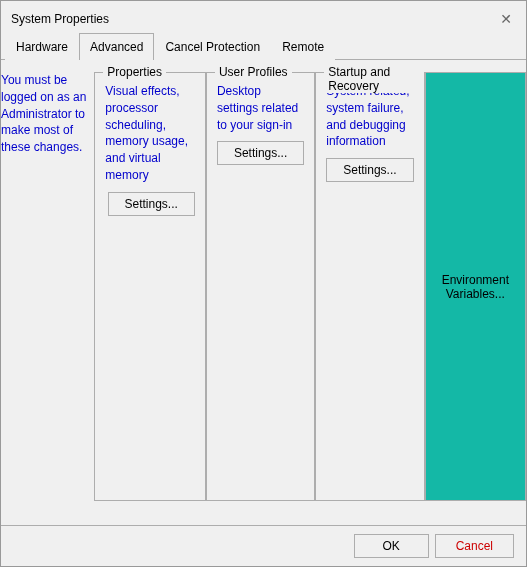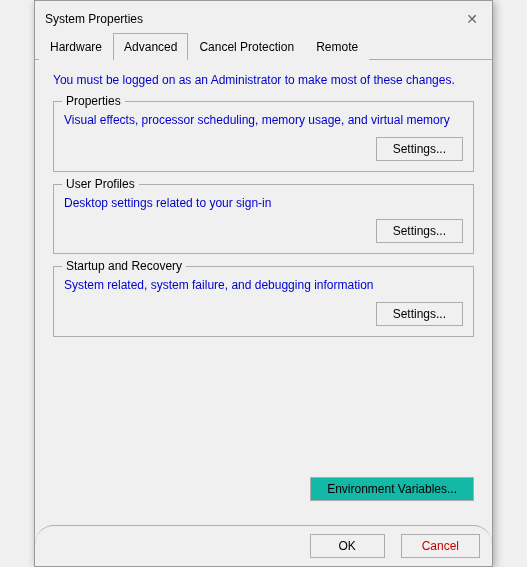--- a/index.html
+++ b/index.html
@@ -6,21 +6,21 @@
     body {
       font-family: 'Segoe UI', Tahoma, Geneva, Verdana, sans-serif;
       font-size: 12px;
       background: #f0f0f0;
       display: flex;
       align-items: center;
       justify-content: center;
       min-height: 100vh;
     }
     .dialog {
-      width: 459px;
+      width: 527px;
       min-height: 567px;
       background: #f0f0f0;
       border: 1px solid #999;
       box-shadow: 2px 2px 8px rgba(0,0,0,0.3);
       display: flex;
       flex-direction: column;
     }
     .title-bar {
       background: #f0f0f0;
       padding: 8px 10px 4px 10px;
@@ -65,24 +65,23 @@
     }
     .tab.active {
       background: #f0f0f0;
       border-color: #adadad;
       border-bottom-color: #f0f0f0;
       font-weight: normal;
       position: relative;
       z-index: 1;
     }
     .content {
-      padding: 12px 18px;
+      padding: 12px 0;
       flex: 1;
       display: flex;
-      flex-direction: column;
     }
     .admin-notice {
       color: #0000cc;
       font-size: 12px;
       margin-bottom: 12px;
       line-height: 1.4;
     }
     .group-box {
       border: 1px solid #adadad;
       margin-bottom: 12px;
@@ -130,22 +129,21 @@
       background: #14b8a6;
       border: 1px solid #adadad;
       cursor: pointer;
     }
     .bottom-bar {
       background: #f0f0f0;
       border-top: 1px solid #adadad;
       padding: 8px 12px;
       display: flex;
       justify-content: flex-end;
-      gap: 16px;
-      border-radius: 19px;
+      gap: 6px;
     }
     .bottom-btn {
       padding: 4px 20px;
       font-size: 12px;
       background: #f0f0f0;
       border: 1px solid #adadad;
       cursor: pointer;
       min-width: 75px;
     }
     .bottom-btn.apply-btn {

